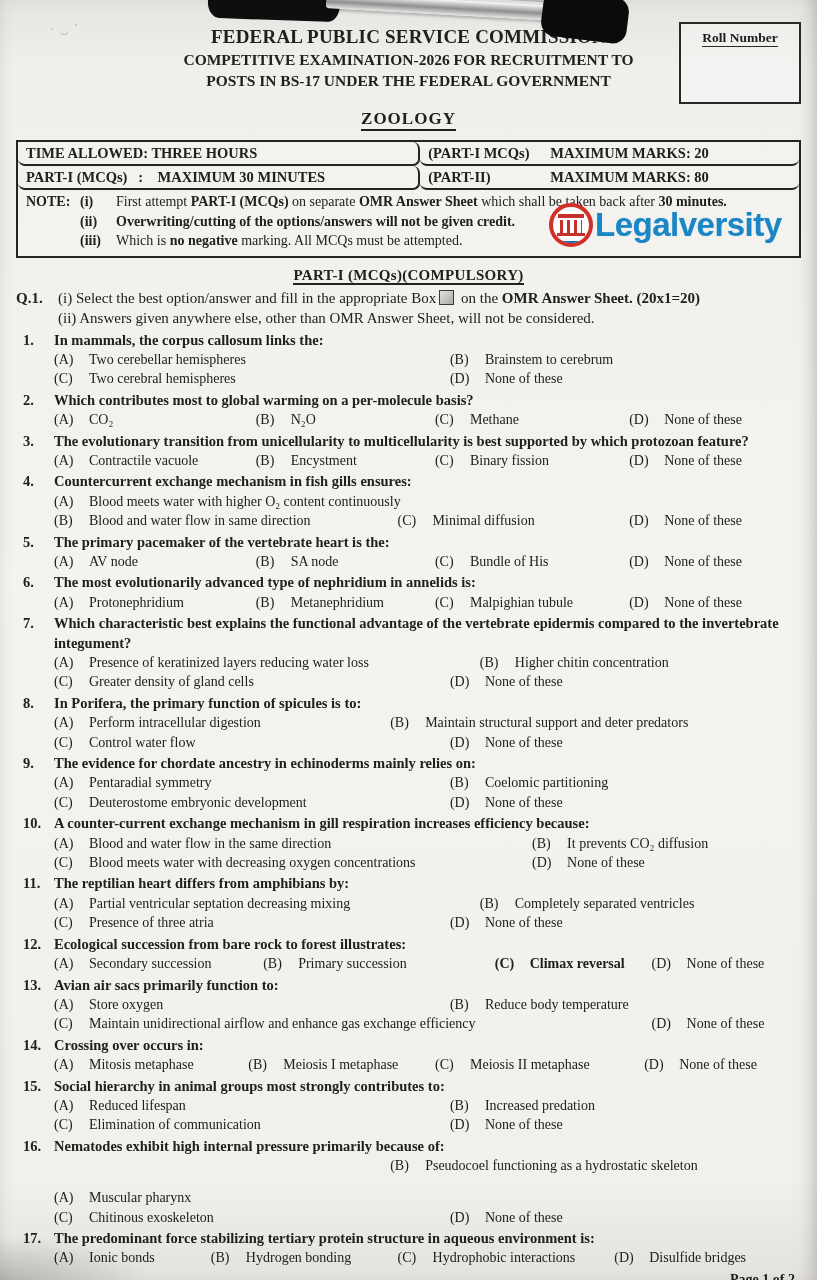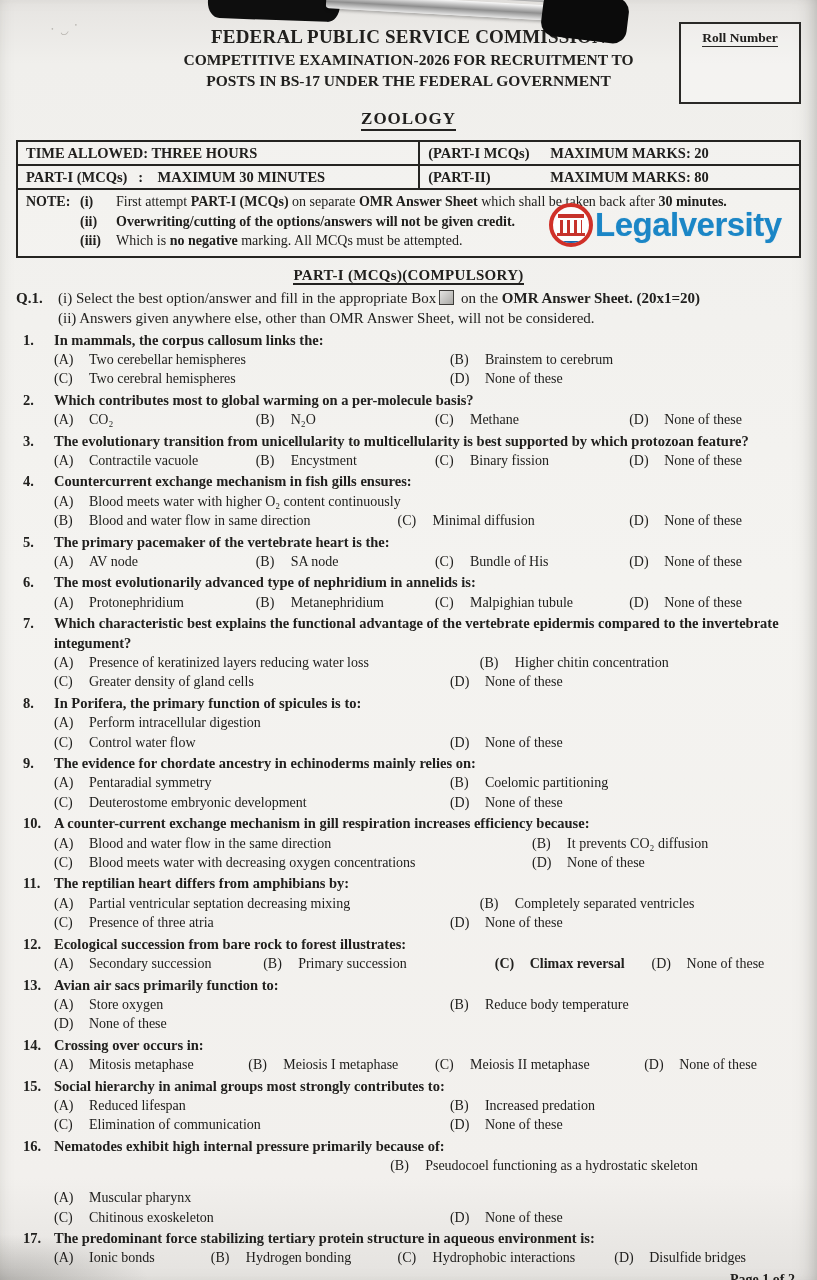--- a/index.html
+++ b/index.html
@@ -29,21 +29,21 @@
   .content{position:relative;padding:0 16px;z-index:3;}
   .header{padding-top:25px;text-align:center;}
   .t1{font-size:19px;font-weight:700;line-height:24px;letter-spacing:.2px;}
   .t2{font-size:15.5px;font-weight:700;line-height:21px;}
   .subject{display:inline-block;font-size:17px;font-weight:700;border-bottom:2.2px solid #232220;margin-top:18px;line-height:20px;letter-spacing:1px;}
   .rollbox{position:absolute;top:22px;right:16px;width:118px;height:78px;border:2px solid #2a2927;background:rgba(255,255,255,.25);text-align:center;}
   .rollbox span{display:inline-block;margin-top:6px;font-size:13.5px;font-weight:700;border-bottom:1.6px solid #2a2927;}
   
   .info-table{border:2.2px solid #252421;margin-top:9px;background:rgba(255,255,255,.15);}
   .tgrid{display:grid;grid-template-columns:51.5% 48.5%;}
-  .tcell{padding:0 8px;font-weight:700;font-size:14.5px;line-height:22px;white-space:nowrap;}
+  .tcell{padding:0 8px;font-weight:700;font-size:14.5px;line-height:22px;white-space:nowrap;border-radius:7px;}
   .br{border-right:2px solid #252421;}
   .bb{border-bottom:2px solid #252421;}
   .rcell{display:flex;}
   .rcell .part{width:122px;}
   
   .note{padding:2px 8px 5px;font-size:14px;line-height:19.5px;}
   .note-flex{display:flex;gap:6px;}
   .note-label{flex:0 0 48px;}
   .note-items{flex:1;}
   .note-item{display:grid;grid-template-columns:32px 1fr;column-gap:4px;}
@@ -244,20 +244,21 @@
               <div class="opt" style="width: 47%;"><span class="optlabel">(D)</span><span>None of these</span></div>
             </div>
           </div>
         </div>
         <div class="question">
           <span class="qnum">8.</span>
           <div>
             <div class="qtext">In Porifera, the primary function of spicules is to:</div>
             <div class="optrow">
               <div class="opt" style="width: 45%;"><span class="optlabel">(A)</span><span>Perform intracellular digestion</span></div>
+              <div class="opt" style="width: 55%;"><span class="optlabel">(B)</span><span>Maintain structural support and deter predators</span></div>
             </div>
             <div class="optrow">
               <div class="opt" style="width: 53%;"><span class="optlabel">(C)</span><span>Control water flow</span></div>
               <div class="opt" style="width: 47%;"><span class="optlabel">(D)</span><span>None of these</span></div>
             </div>
           </div>
         </div>
         <div class="question">
           <span class="qnum">9.</span>
           <div>
@@ -314,20 +315,21 @@
         </div>
         <div class="question">
           <span class="qnum">13.</span>
           <div>
             <div class="qtext">Avian air sacs primarily function to:</div>
             <div class="optrow">
               <div class="opt" style="width: 53%;"><span class="optlabel">(A)</span><span>Store oxygen</span></div>
               <div class="opt" style="width: 47%;"><span class="optlabel">(B)</span><span>Reduce body temperature</span></div>
             </div>
             <div class="optrow">
+              <div class="opt" style="width: 80%;"><span class="optlabel">(C)</span><span>Maintain unidirectional airflow and enhance gas exchange efficiency</span></div>
               <div class="opt" style="width: 20%;"><span class="optlabel">(D)</span><span>None of these</span></div>
             </div>
           </div>
         </div>
         <div class="question">
           <span class="qnum">14.</span>
           <div>
             <div class="qtext">Crossing over occurs in:</div>
             <div class="optrow">
               <div class="opt" style="width: 26%;"><span class="optlabel">(A)</span><span>Mitosis metaphase</span></div>

